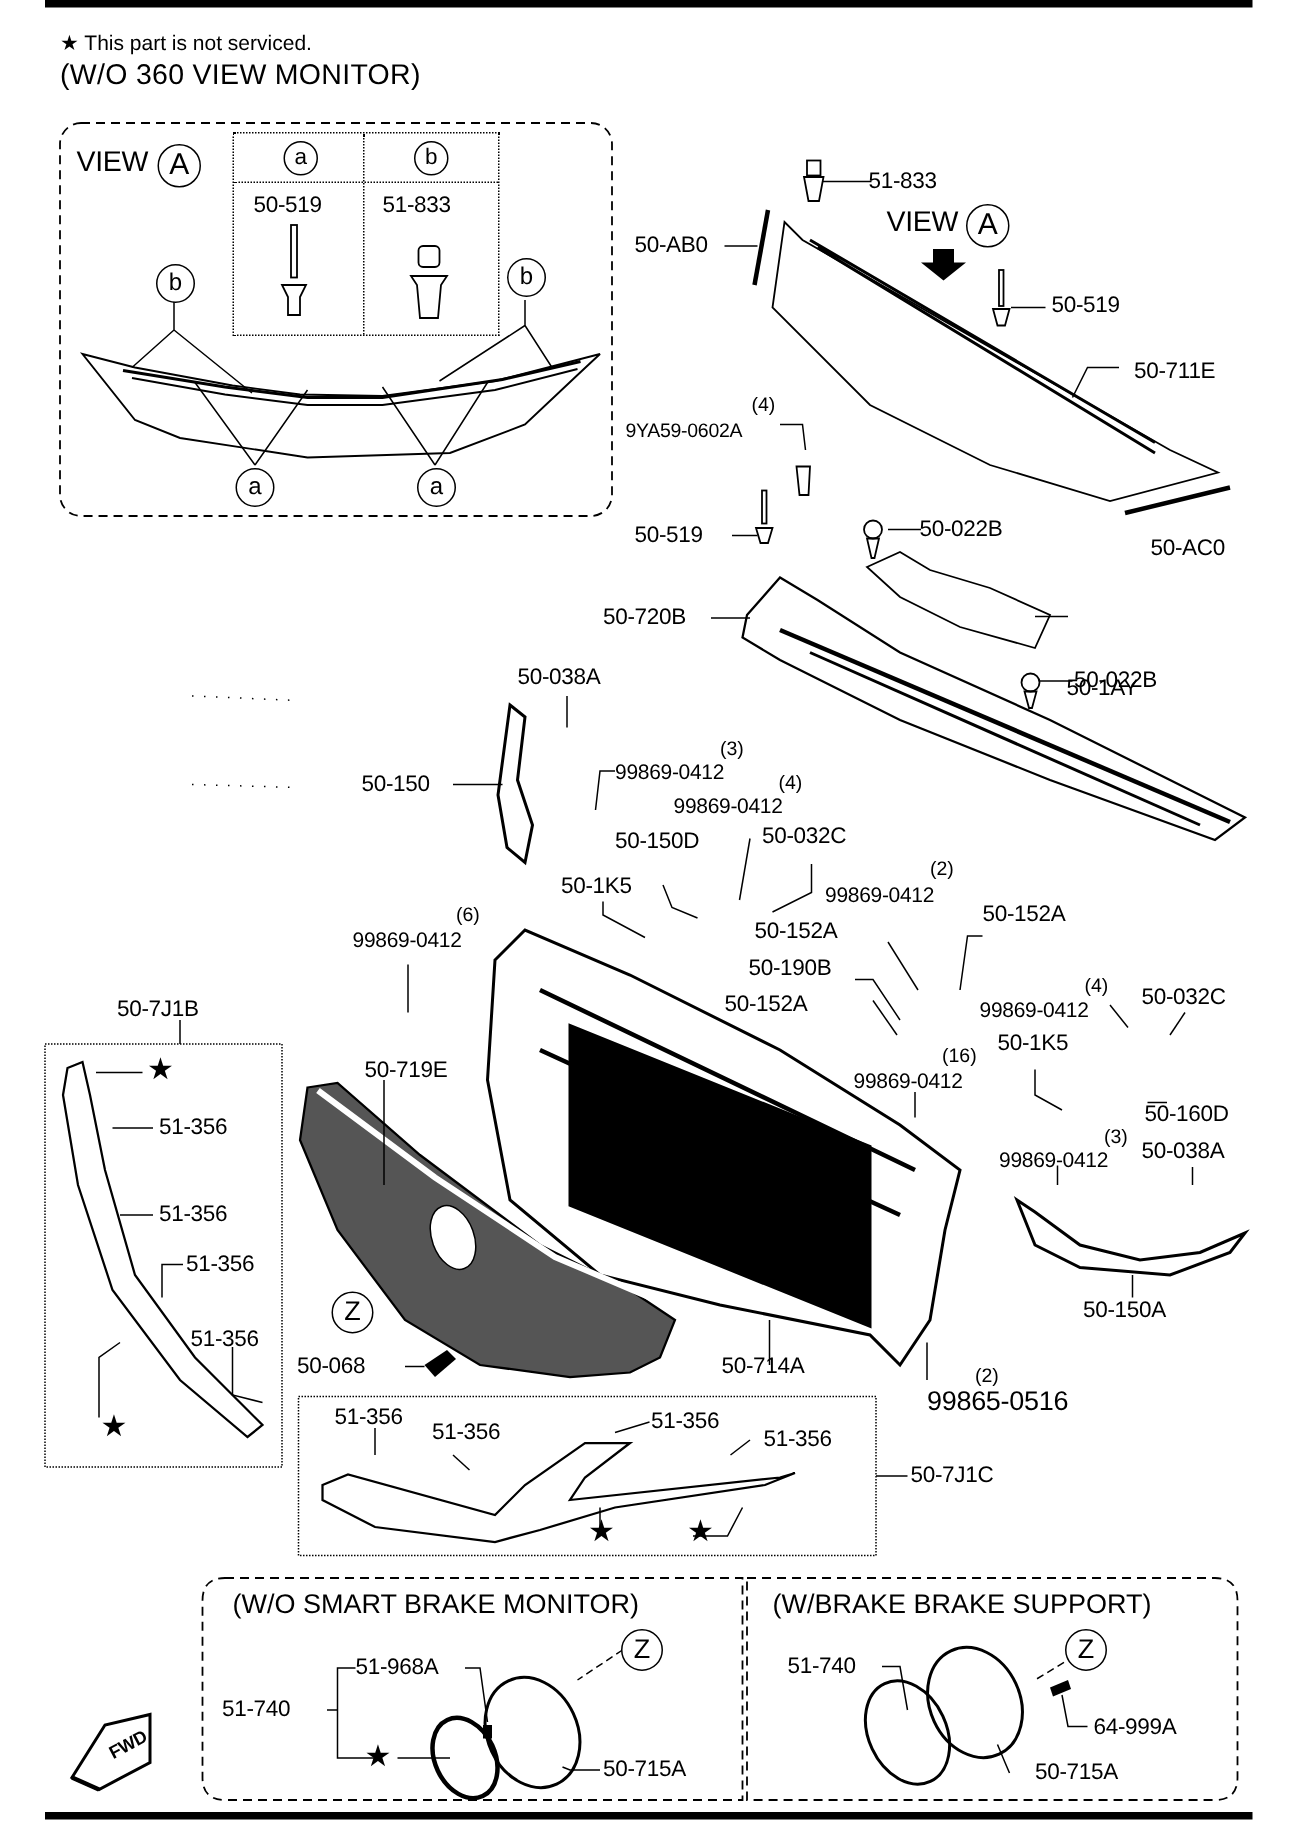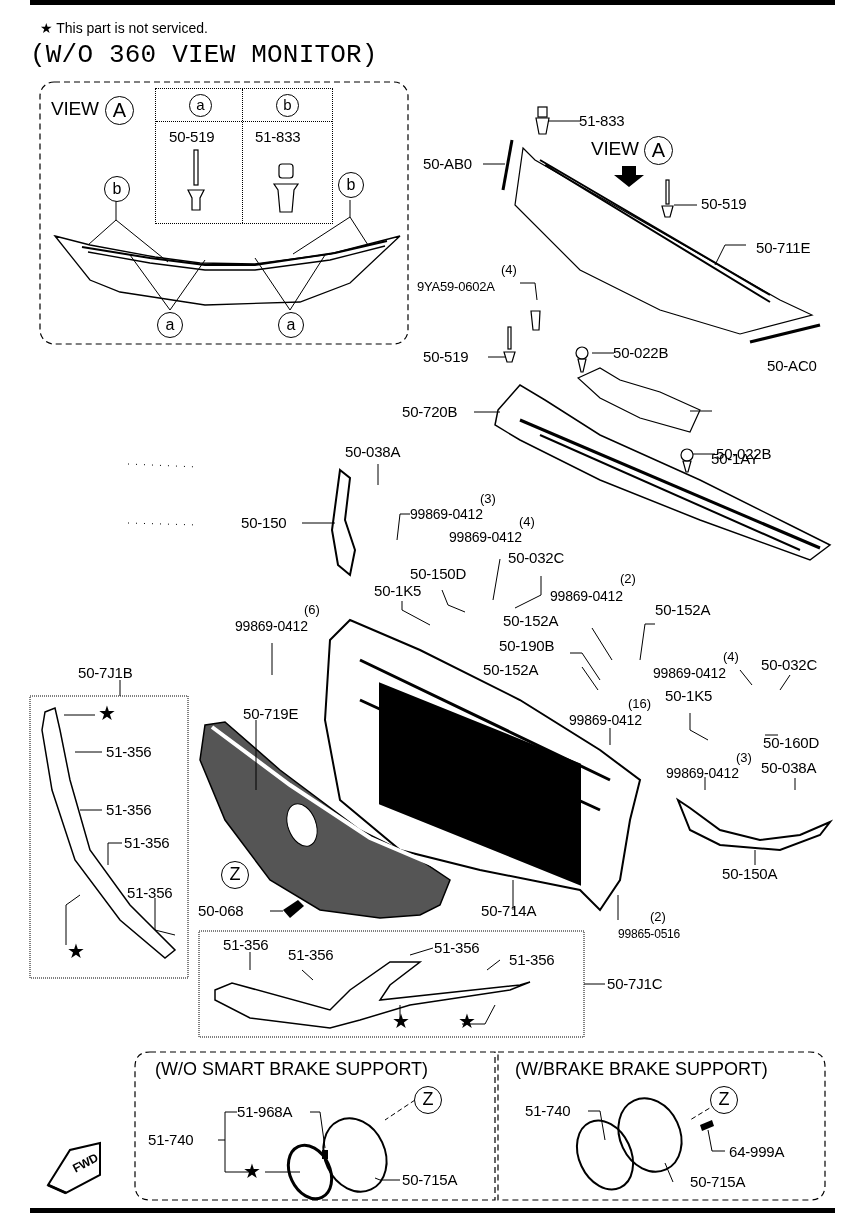--- a/index.html
+++ b/index.html
@@ -2,21 +2,21 @@
 <html><head>
 <meta charset="utf-8">
 <style>
   html, body { margin: 0; padding: 0; background: #ffffff; }
   body { width: 865px; height: 1215px; position: relative; overflow: hidden;
          font-family: "Liberation Sans", sans-serif; color: #000; }
   .rule { position: absolute; left: 30px; width: 805px; height: 5px; background: #000; }
   .lbl { position: absolute; font-size: 15px; line-height: 16px; white-space: nowrap; letter-spacing: -0.2px; }
   .qty { position: absolute; font-size: 13px; line-height: 14px; white-space: nowrap; }
   .note { position: absolute; left: 40px; top: 20px; font-size: 14px; }
-  .title { position: absolute; left: 30px; top: 40px; font-size: 26px; letter-spacing: 0.2px; font-family: Liberation Mono, monospace; }
+  .title { position: absolute; left: 40px; top: 40px; font-size: 19px; letter-spacing: 0.2px; }
   .circ { position: absolute; border: 1.3px solid #000; border-radius: 50%; text-align: center;
           font-size: 16px; background: #fff; }
   svg#art { position: absolute; left: 0; top: 0; }
   .view-table { position: absolute; left: 155px; top: 88px; width: 176px; height: 134px; border: 1px dotted #000; }
   .view-table .vline { position: absolute; left: 86px; top: 0; width: 0; height: 134px; border-left: 1px dotted #000; }
   .view-table .hline { position: absolute; left: 0; top: 32px; width: 176px; border-top: 1px dotted #000; }
   .sub { position: absolute; font-size: 18px; white-space: nowrap; }
 </style>
 </head>
 <body>
@@ -229,21 +229,21 @@
 <div class="lbl" style="left:402px;top:404px;">50-720B</div>
 <div class="lbl" style="left:711px;top:403px;margin-top:48px;">50-1AY</div>
 <div class="lbl" style="left:716px;top:446px;">50-022B</div>
 
 <div class="lbl" style="left:345px;top:444px;">50-038A</div>
 <div class="qty" style="left:480px;top:492px;">(3)</div>
 <div class="lbl" style="left:410px;top:506px;font-size:14px;">99869-0412</div>
 <div class="lbl" style="left:241px;top:515px;">50-150</div>
 <div class="qty" style="left:519px;top:515px;">(4)</div>
 <div class="lbl" style="left:449px;top:529px;font-size:14px;">99869-0412</div>
-<div class="lbl" style="left:410px;top:553px;margin-top:13px;">50-150D</div>
+<div class="lbl" style="left:410px;top:553px;">50-150D</div>
 <div class="lbl" style="left:508px;top:550px;">50-032C</div>
 <div class="lbl" style="left:374px;top:583px;">50-1K5</div>
 <div class="qty" style="left:620px;top:572px;">(2)</div>
 <div class="lbl" style="left:550px;top:588px;font-size:14px;">99869-0412</div>
 <div class="lbl" style="left:655px;top:602px;">50-152A</div>
 <div class="lbl" style="left:503px;top:613px;">50-152A</div>
 <div class="qty" style="left:304px;top:603px;">(6)</div>
 <div class="lbl" style="left:235px;top:618px;font-size:14px;">99869-0412</div>
 <div class="lbl" style="left:499px;top:638px;">50-190B</div>
 <div class="lbl" style="left:483px;top:662px;">50-152A</div>
@@ -263,31 +263,31 @@
 <div class="lbl" style="left:106px;top:744px;">51-356</div>
 <div class="lbl" style="left:106px;top:802px;">51-356</div>
 <div class="lbl" style="left:124px;top:835px;">51-356</div>
 <div class="lbl" style="left:127px;top:885px;">51-356</div>
 <span class="lbl" style="left:67px;top:943px;font-size:20px;">★</span>
 <span class="lbl" style="left:98px;top:705px;font-size:20px;">★</span>
 <div class="circ" style="left:221px;top:861px;width:26px;height:26px;line-height:25px;font-size:18px;">Z</div>
 <div class="lbl" style="left:198px;top:903px;">50-068</div>
 <div class="lbl" style="left:481px;top:903px;">50-714A</div>
 <div class="qty" style="left:650px;top:910px;">(2)</div>
-<div class="lbl" style="left:618px;top:926px;font-size:12px;">99865-0516</div>
+<div class="lbl" style="left:618px;top:926px;font-size:18px;">99865-0516</div>
 
 <div class="lbl" style="left:223px;top:937px;">51-356</div>
 <div class="lbl" style="left:288px;top:947px;">51-356</div>
 <div class="lbl" style="left:434px;top:940px;">51-356</div>
 <div class="lbl" style="left:509px;top:952px;">51-356</div>
 <div class="lbl" style="left:607px;top:976px;">50-7J1C</div>
 <span class="lbl" style="left:392px;top:1013px;font-size:20px;">★</span>
 <span class="lbl" style="left:458px;top:1013px;font-size:20px;">★</span>
 
-<div class="sub" style="left:155px;top:1059px;">(W/O SMART BRAKE SUPPORT)</div>
+<div class="sub" style="left:155px;top:1059px;">(W/O SMART BRAKE MONITOR)</div>
 <div class="lbl" style="left:237px;top:1104px;">51-968A</div>
 <div class="lbl" style="left:148px;top:1132px;">51-740</div>
 <span class="lbl" style="left:243px;top:1163px;font-size:20px;">★</span>
 <div class="lbl" style="left:402px;top:1172px;">50-715A</div>
 <div class="circ" style="left:414px;top:1086px;width:26px;height:26px;line-height:25px;font-size:18px;">Z</div>
 
 <div class="sub" style="left:515px;top:1059px;">(W/BRAKE BRAKE SUPPORT)</div>
 <div class="lbl" style="left:525px;top:1103px;">51-740</div>
 <div class="lbl" style="left:729px;top:1144px;">64-999A</div>
 <div class="lbl" style="left:690px;top:1174px;">50-715A</div>

